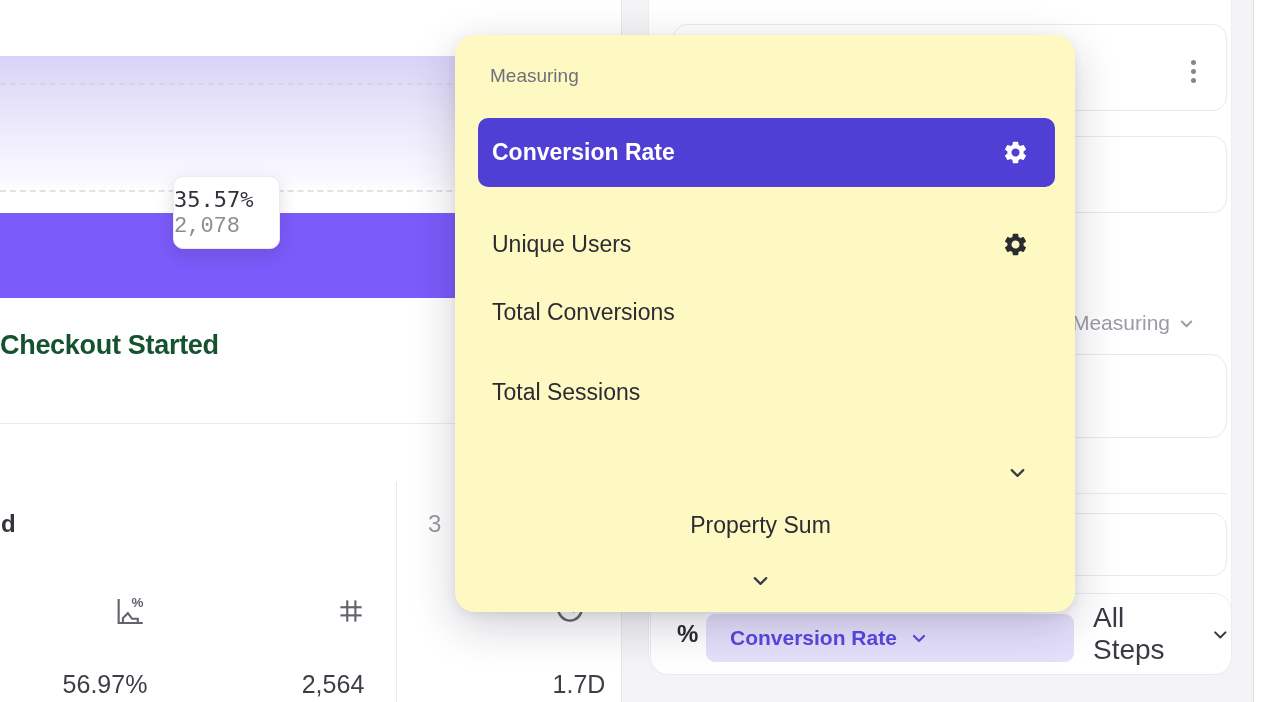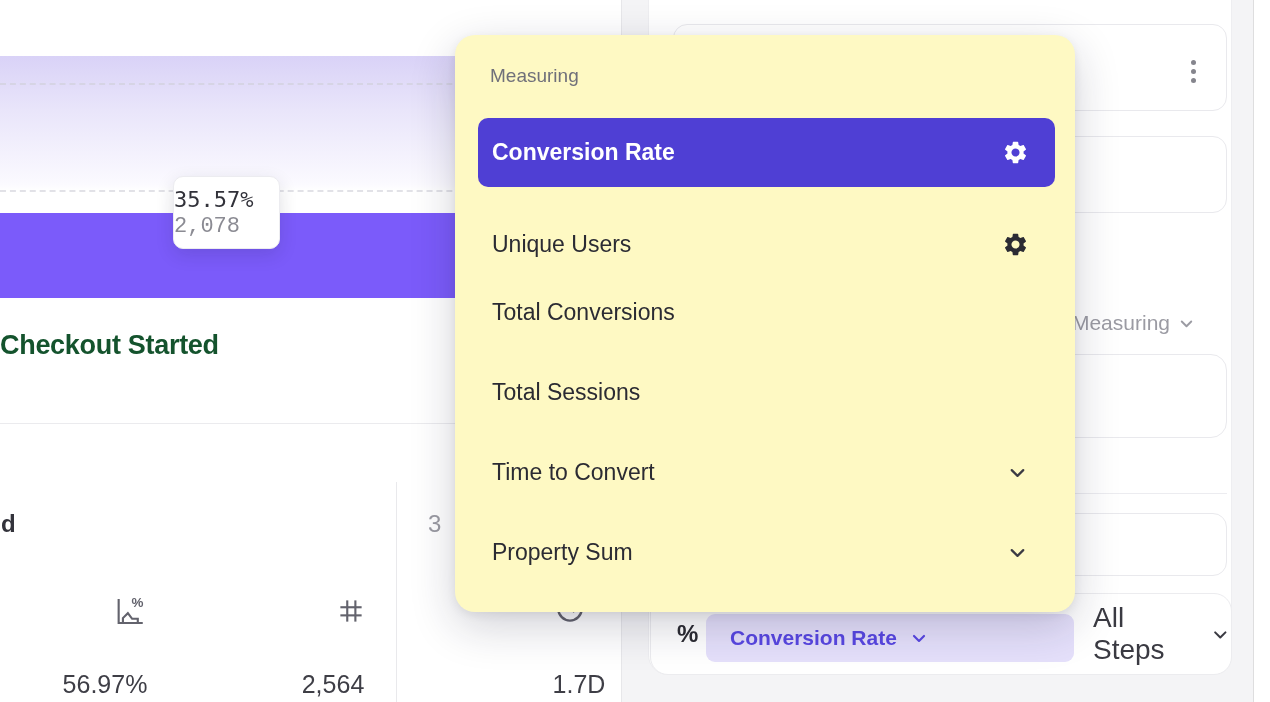--- a/index.html
+++ b/index.html
@@ -174,28 +174,27 @@
 
   <div class="menu-row abs" style="top:237px;">
     <span>Total Conversions</span>
   </div>
 
   <div class="menu-row abs" style="top:317px;">
     <span>Total Sessions</span>
   </div>
 
   <div class="menu-row abs" style="top:397px;">
-    <span>Time to Convert</span>
     <span class="grow"></span>
     <svg width="23" height="23" viewBox="0 0 24 24" fill="none" stroke="#3b3b43" stroke-width="2.3" stroke-linecap="round" stroke-linejoin="round">
         <path d="M6 9.5 l6 6 6-6"></path>
       </svg>
   </div>
 
-  <div class="menu-row abs" style="top:477px;">
+  <div class="menu-row abs" style="top:477px;flex-direction:column;">
     <span>Property Sum</span>
     <span class="grow"></span>
     <svg width="23" height="23" viewBox="0 0 24 24" fill="none" stroke="#3b3b43" stroke-width="2.3" stroke-linecap="round" stroke-linejoin="round">
         <path d="M6 9.5 l6 6 6-6"></path>
       </svg>
   </div>
 </div>
 
 <div id="edge-line" class="abs"></div>
 <div id="edge-strip" class="abs"></div>

